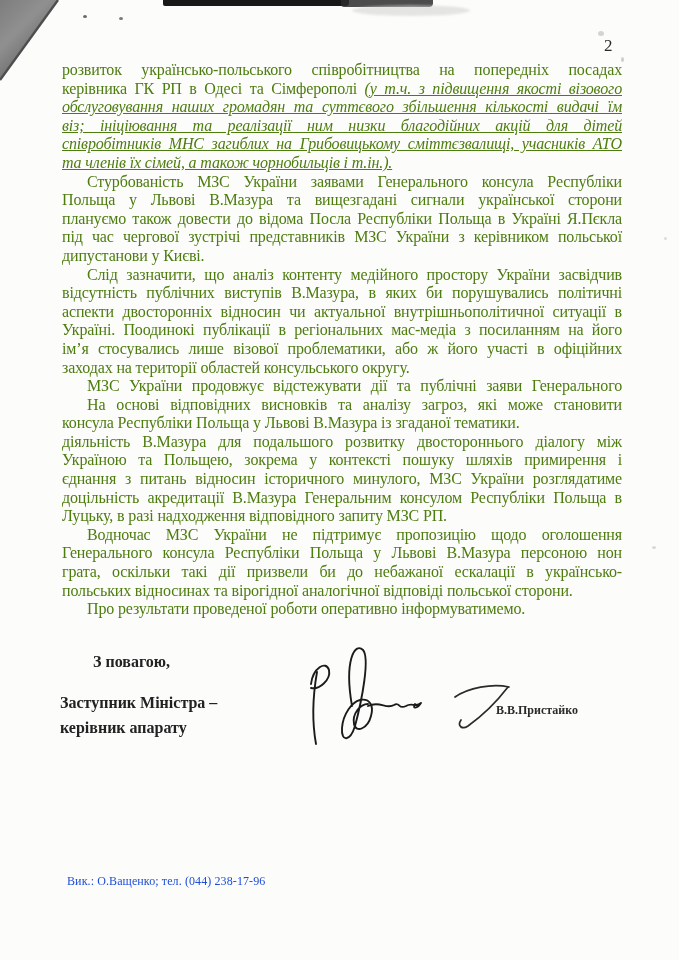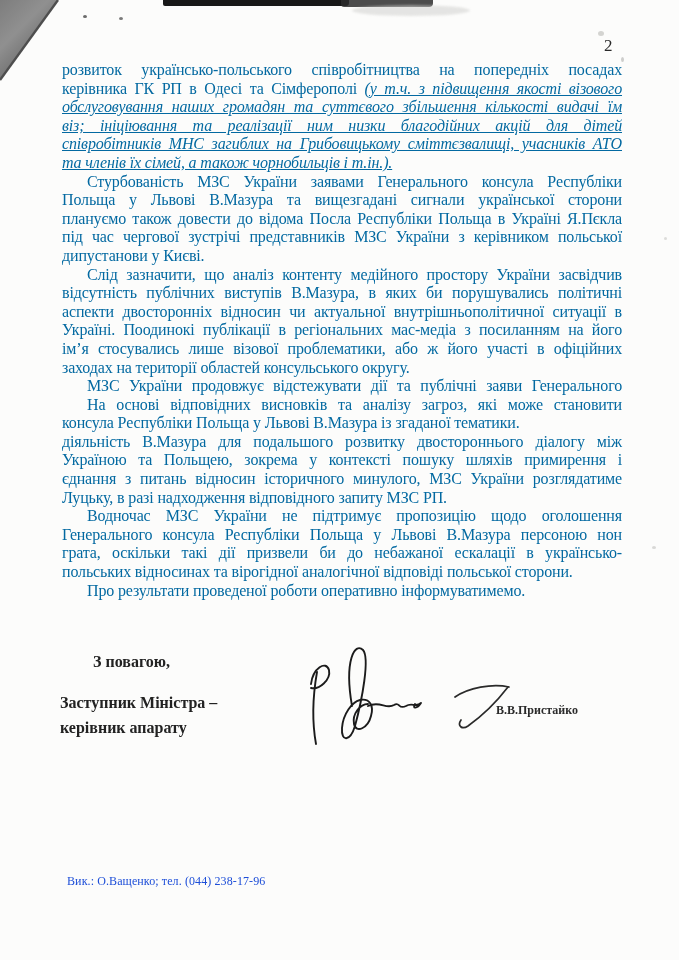--- a/index.html
+++ b/index.html
@@ -18,21 +18,21 @@
   .dot-a{left:83px;top:15px;width:4px;height:3px;background:#6b6b6b;}
   .dot-b{left:119px;top:17px;width:4px;height:3px;background:#7a7a7a;}
   .speck-a{left:598px;top:31px;width:6px;height:5px;background:#c9c9c7;opacity:.8;}
   .speck-b{left:621px;top:57px;width:3px;height:5px;background:#c2c2c0;opacity:.8;}
   .speck-c{left:652px;top:546px;width:4px;height:3px;background:#d4d4d2;opacity:.9;}
   .speck-d{left:664px;top:237px;width:3px;height:3px;background:#d8d8d6;opacity:.9;}
 
   .page-number{position:absolute;left:604px;top:36px;font-size:17px;color:#2a2a2a;}
 
   
-  .body-text{position:absolute;left:62px;top:61px;width:560px;color:#0369a1;}
+  .body-text{position:absolute;left:62px;top:61px;width:560px;color:#4d7c0f;}
   .line{font-size:16px;line-height:18.6px;letter-spacing:-0.15px;white-space:nowrap;
         text-align:justify;text-align-last:justify;text-justify:inter-word;}
   .line.nj{text-align:left;text-align-last:left;}
   .line.ind{padding-left:25px;}
   .it{font-style:italic;text-decoration:underline;}
 
   
   .salutation{position:absolute;left:93px;top:653px;font-size:16px;font-weight:700;color:#222;}
   .signer-title{position:absolute;left:60px;top:690px;font-size:16px;font-weight:700;line-height:25px;color:#222;}
   .signature-svg{position:absolute;left:295px;top:638px;}
@@ -79,20 +79,21 @@
       <div class="line"><span>аспекти двосторонніх відносин чи актуальної внутрішньополітичної ситуації в</span></div>
       <div class="line"><span>Україні. Поодинокі публікації в регіональних мас-медіа з посиланням на його</span></div>
       <div class="line"><span>ім’я стосувались лише візової проблематики, або ж його участі в офіційних</span></div>
       <div class="line nj"><span>заходах на території областей консульського округу.</span></div>
       <div class="line ind"><span>МЗС України продовжує відстежувати дії та публічні заяви Генерального</span></div>
       <div class="line ind"><span>На основі відповідних висновків та аналізу загроз, які може становити</span></div>
       <div class="line nj"><span>консула Республіки Польща у Львові В.Мазура із згаданої тематики.</span></div>
       <div class="line"><span>діяльність В.Мазура для подальшого розвитку двостороннього діалогу між</span></div>
       <div class="line"><span>Україною та Польщею, зокрема у контексті пошуку шляхів примирення і</span></div>
       <div class="line"><span>єднання з питань відносин історичного минулого, МЗС України розглядатиме</span></div>
+      <div class="line"><span>доцільність акредитації В.Мазура Генеральним консулом Республіки Польща в</span></div>
       <div class="line nj"><span>Луцьку, в разі надходження відповідного запиту МЗС РП.</span></div>
       <div class="line ind"><span>Водночас МЗС України не підтримує пропозицію щодо оголошення</span></div>
       <div class="line"><span>Генерального консула Республіки Польща у Львові В.Мазура персоною нон</span></div>
       <div class="line"><span>грата, оскільки такі дії призвели би до небажаної ескалації в українсько-</span></div>
       <div class="line nj"><span>польських відносинах та вірогідної аналогічної відповіді польської сторони.</span></div>
       <div class="line nj ind"><span>Про результати проведеної роботи оперативно інформуватимемо.</span></div>
     </div>
 
   <div class="salutation">З повагою,</div>
   <div class="signer-title">

